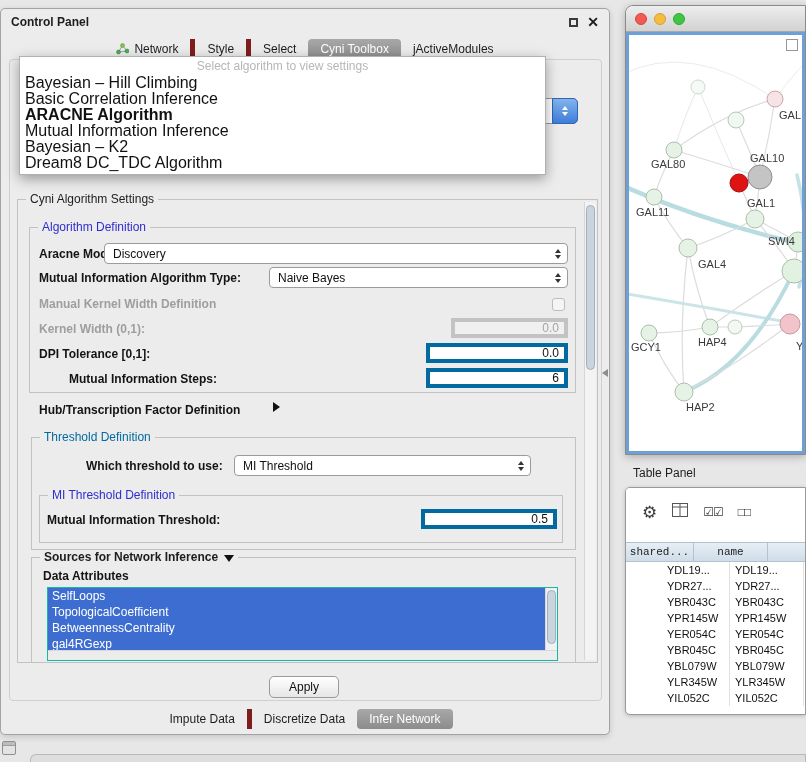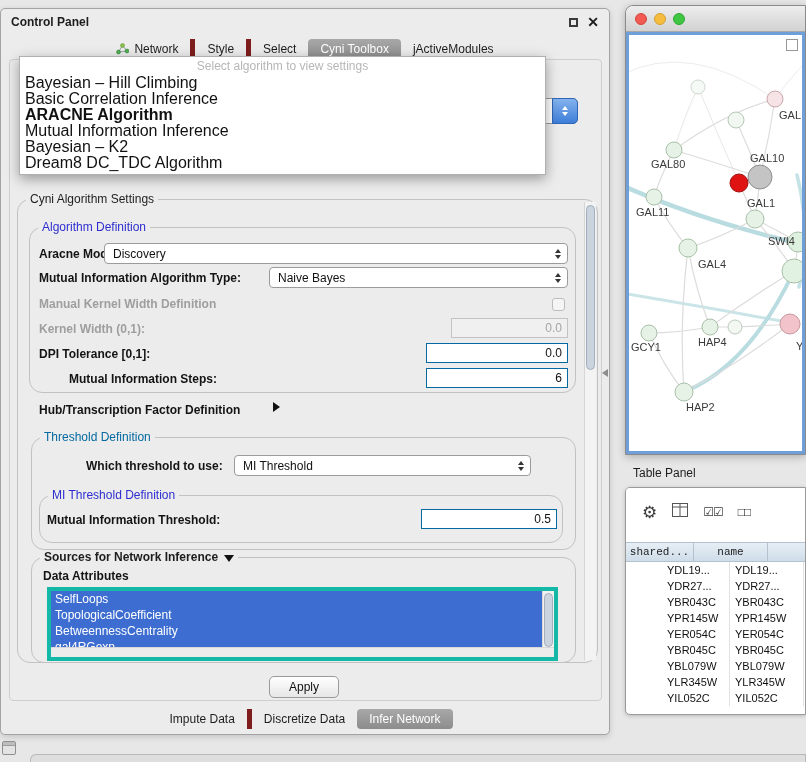--- a/index.html
+++ b/index.html
@@ -15,47 +15,47 @@
   .float-btn { width:9px; height:9px; border:2px solid #3a3a3a; display:inline-block; }
   .close-btn { font-size:14px; font-weight:bold; color:#1b1b1b; line-height:1; }
 
   .cp-tab-bar { position:absolute; left:0; top:30px; width:100%; display:flex; justify-content:center; align-items:flex-start; }
   .cp-tab { font-size:12px; color:#1d1d1d; padding:3px 12px; border-left:5px solid #7f1d1d; display:flex; align-items:center; gap:5px; line-height:14px; white-space:nowrap; }
   .cp-tab:first-child { border-left:none; }
   .cp-tab.selected { background:linear-gradient(#a8a8a8,#8c8c8c); color:#fff; border-radius:4px; border-left:none; }
   .cp-tab.selected + .cp-tab { border-left:none; }
   .cp-contentbox { position:absolute; left:8px; top:50px; width:593px; height:642px; border:1px solid #cfcfcf; border-radius:4px; }
 
-  .groupbox { position:absolute; border:1px solid #c2c2c2; border-radius:13px; }
+  .groupbox { position:absolute; border:1px solid #c2c2c2; border-radius:0; }
   .group-title { position:absolute; top:-8px; left:8px; background:#ececec; padding:0 4px; font-size:12px; color:#1d1d1d; white-space:nowrap; }
   .group-title.blue { color:#2d2dd0; }
   .group-title.green { color:#0369a1; }
   .group-title.bold { font-weight:bold; }
 
   .lbl { position:absolute; font-size:12px; font-weight:bold; color:#141414; white-space:nowrap; line-height:14px; }
   .lbl.disabled { color:#9e9e9e; }
 
   .combo { position:absolute; height:21px; background:#fff; border:1px solid #9b9b9b; border-radius:4px;
            display:flex; align-items:center; padding:0 20px 0 8px; font-size:12px; color:#111; }
   .combo-arrows { position:absolute; right:6px; top:5px; display:flex; flex-direction:column; gap:2px; }
   .tri-up { width:0; height:0; border-left:3.5px solid transparent; border-right:3.5px solid transparent; border-bottom:4px solid #333; }
   .tri-dn { width:0; height:0; border-left:3.5px solid transparent; border-right:3.5px solid transparent; border-top:4px solid #333; }
 
-  .tfield { position:absolute; height:20px; border:1px solid #0369a1; background:#fff; font-family:inherit;
+  .tfield { position:absolute; height:20px; border:4px solid #0369a1; background:#fff; font-family:inherit;
             font-size:12px; text-align:right; padding:0 5px; color:#111; }
   .tfield.disabled { border-color:#c3c3c3; background:#f0f0f0; color:#a5a5a5; }
   .checkbox { position:absolute; width:13px; height:13px; border:1px solid #bdbdbd; border-radius:3px; background:#f5f5f5; }
 
   .arrow-right { position:absolute; width:0; height:0; border-top:5px solid transparent; border-bottom:5px solid transparent; border-left:7px solid #111; }
   .arrow-down-inline { display:inline-block; width:0; height:0; border-left:5px solid transparent; border-right:5px solid transparent; border-top:7px solid #111; margin-left:6px; vertical-align:-1px; }
 
   .scroll-v { position:absolute; right:1px; top:2px; width:12px; height:458px; background:#f3f3f3; border-left:1px solid #d6d6d6; }
   .scroll-v .thumb { position:absolute; left:1px; top:3px; width:9px; height:165px; background:#c9d4df; border:1px solid #a2afbc; border-radius:5px; }
 
-  .attr-list { position:absolute; left:46px; top:578px; width:511px; height:74px; border:4px solid #14b8a6; background:#000000; overflow:hidden; }
+  .attr-list { position:absolute; left:46px; top:578px; width:511px; height:74px; border:1px solid #14b8a6; background:#000000; overflow:hidden; }
   .attr-rows { position:absolute; left:0; top:0; right:12px; bottom:10px; }
   .attr-row { height:16px; line-height:16px; background:#3d6dd0; color:#fff; font-size:12px; padding-left:4px; white-space:nowrap; }
   .attr-vscroll { position:absolute; right:0; top:0; width:12px; bottom:10px; background:#f1f1f1; border-left:1px solid #d8d8d8; }
   .attr-vscroll .thumb { position:absolute; left:1px; top:2px; width:9px; height:54px; background:#c9d4df; border:1px solid #a2afbc; border-radius:5px; }
   .attr-hscroll { position:absolute; left:0; bottom:0; right:0; height:10px; background:#ececec; border-top:1px solid #d8d8d8; }
 
   .apply-btn { position:absolute; left:268px; top:667px; width:70px; height:22px; border:1px solid #9a9a9a; border-radius:5px;
                background:linear-gradient(#ffffff,#e6e6e6); font-size:12px; display:flex; align-items:center; justify-content:center; color:#111; }
 
   .bottom-tab-bar { position:absolute; left:0; top:700px; width:100%; display:flex; justify-content:center; align-items:center; }

